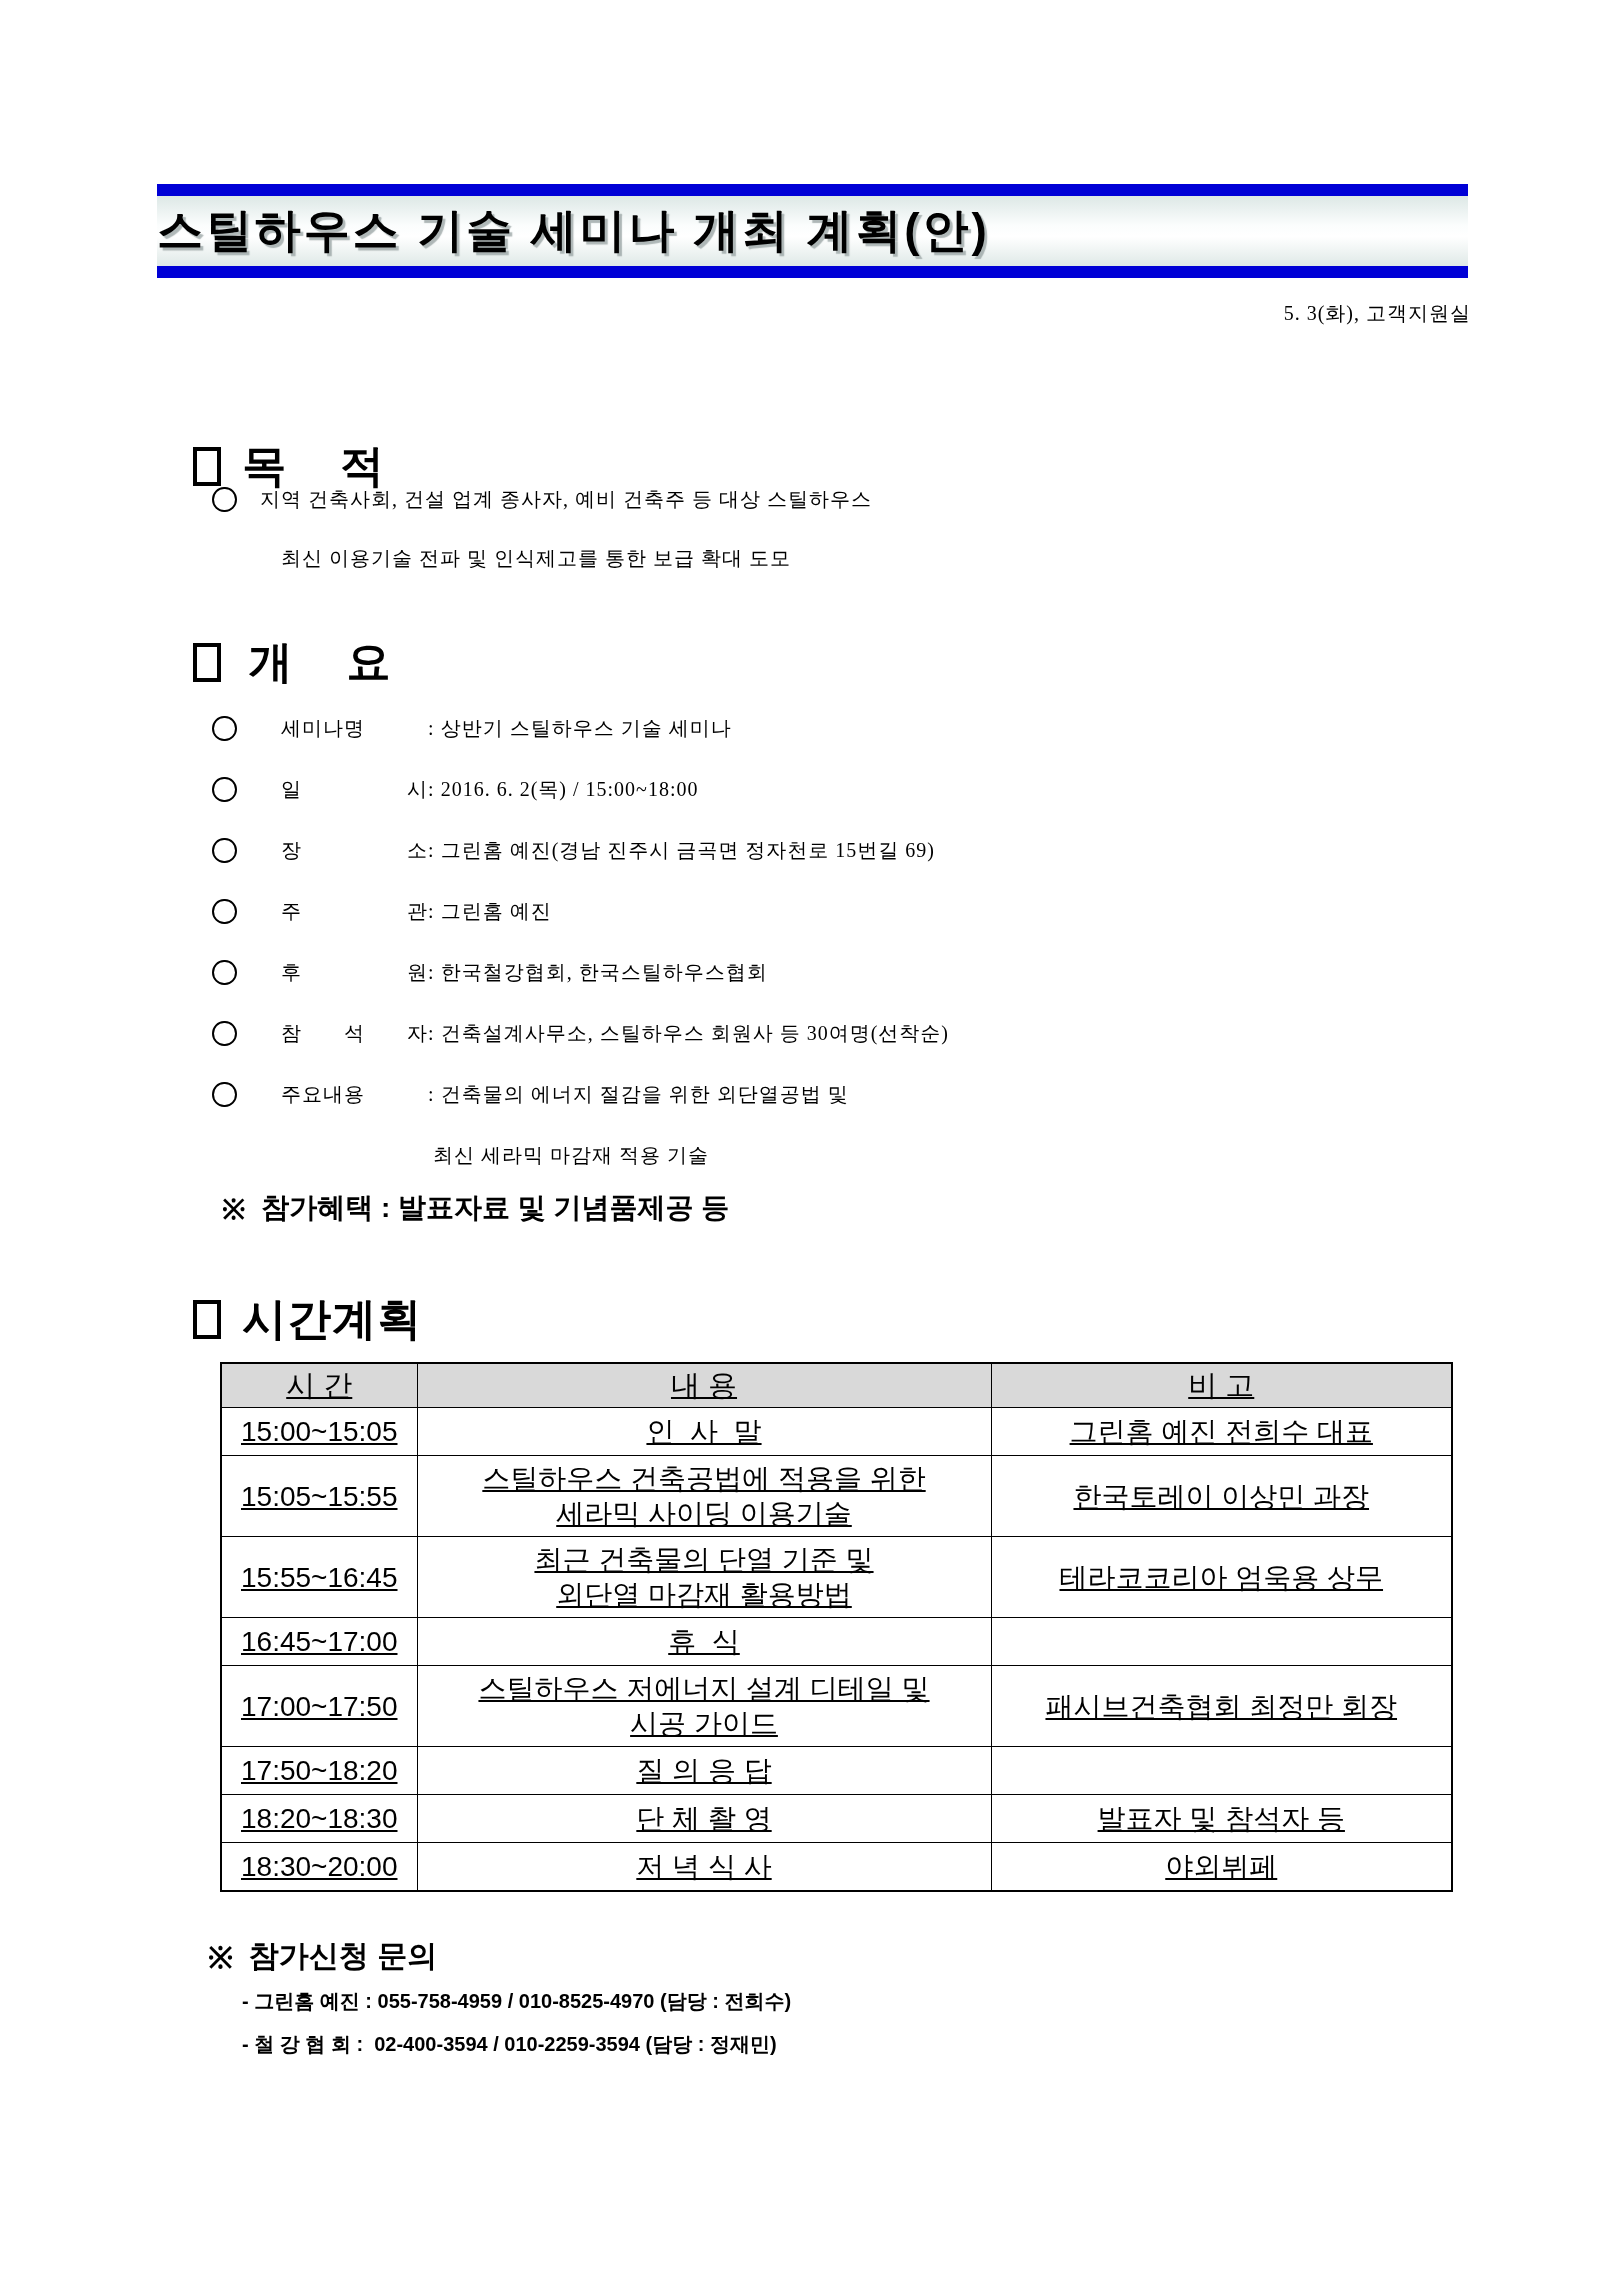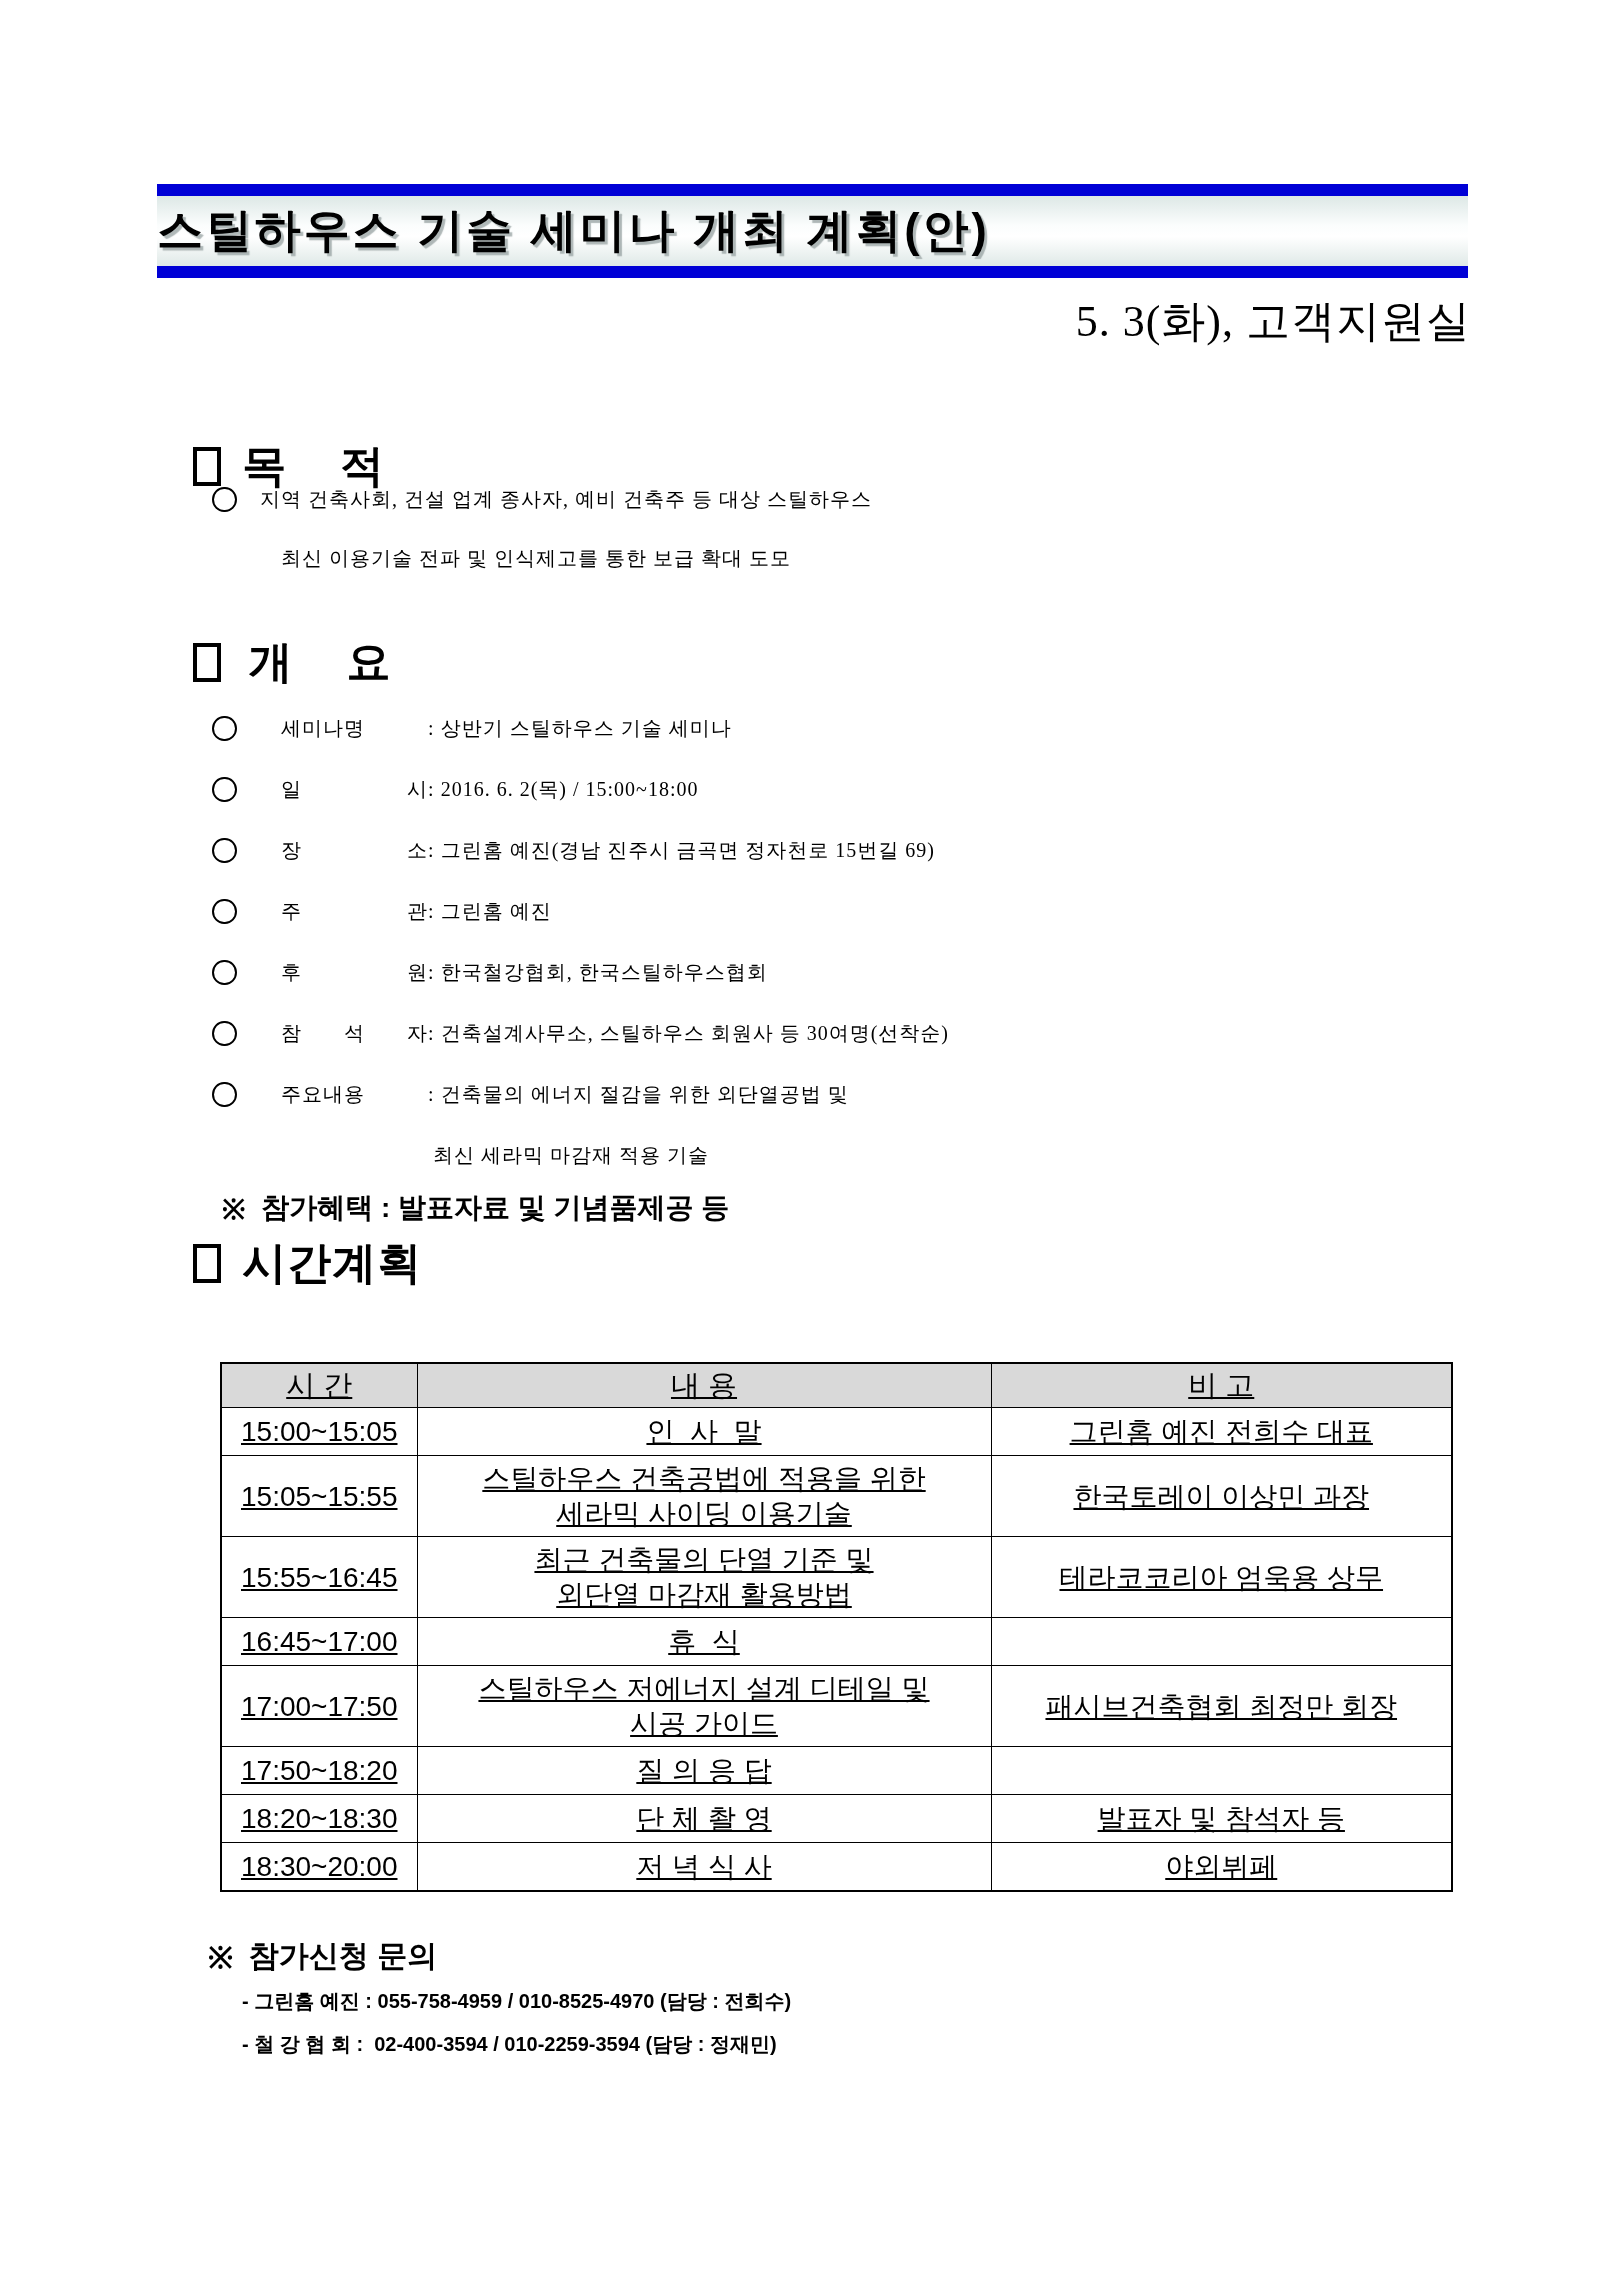--- a/index.html
+++ b/index.html
@@ -30,22 +30,22 @@
     font-weight: 800;
     font-size: 46px;
     letter-spacing: 2.9px;
     white-space: pre;
     text-shadow: 2.9px 2.9px 1px rgba(150,160,160,0.75);
   }
 
   
   .date-line {
     position: absolute;
-    top: 292px; right: 149px;
-    font-size: 44px;
+    top: 300px; right: 149px;
+    font-size: 20px;
     letter-spacing: 1px;
     white-space: pre;
   }
 
   
   .sec-heading {
     position: absolute;
     left: 193px;
     display: flex; align-items: center; gap: 21.6px;
     font-family: "Liberation Sans", sans-serif;
@@ -205,21 +205,21 @@
       <span class="ov-value">: 건축물의 에너지 절감을 위한 외단열공법 및</span>
     </div>
     <div class="ov-cont">최신 세라믹 마감재 적용 기술</div>
   </div>
 
   <div class="note-line" style="left: 222px; top: 1189px; font-size: 28px;">
     <span class="ref-glyph">※</span>
     <span>참가혜택 : 발표자료 및 기념품제공 등</span>
   </div>
 
-  <div class="sec-heading" style="top: 1234px;">
+  <div class="sec-heading" style="top: 1290px;">
     <span class="sq"></span>
     <span class="h-text">시간계획</span>
   </div>
 
   <table class="sched-table">
     <colgroup>
         <col class="c1">
         <col class="c2">
         <col class="c3">
       </colgroup>

